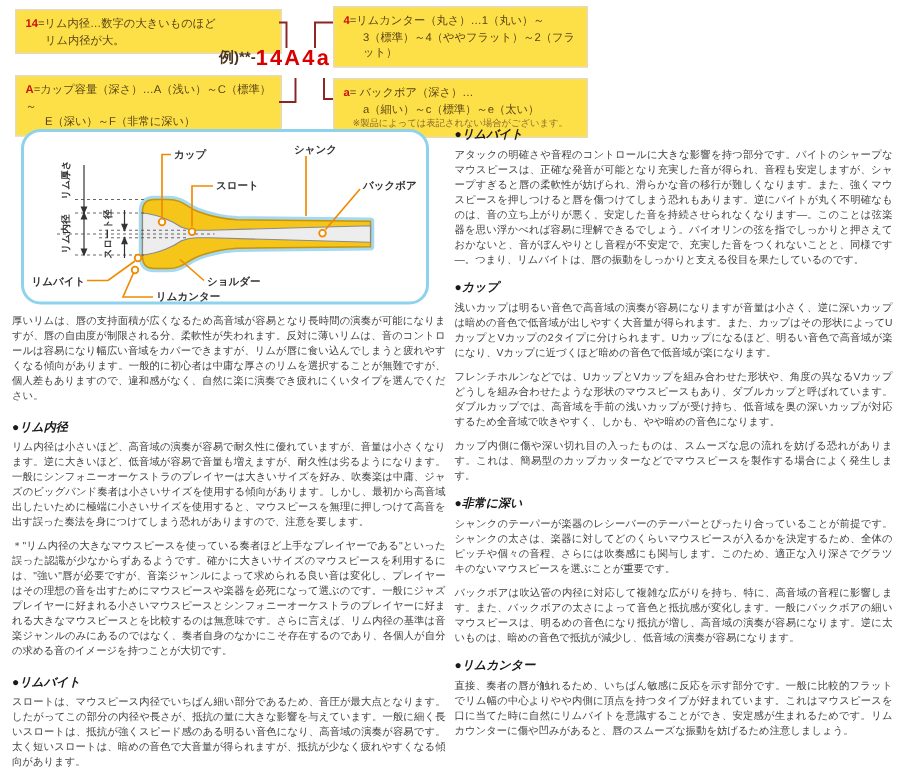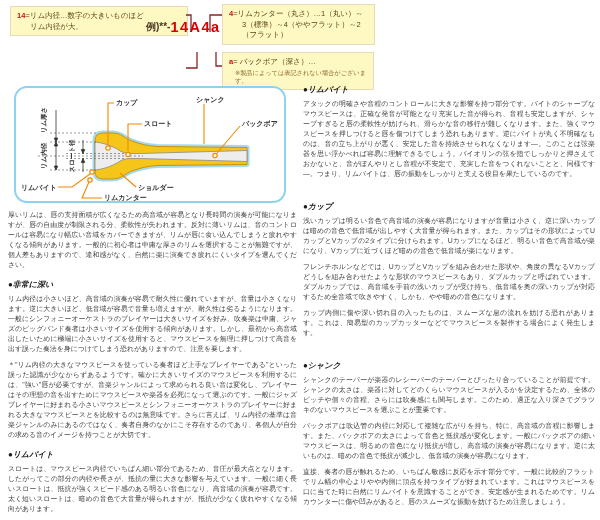--- a/index.html
+++ b/index.html
@@ -1,62 +1,67 @@
 <!DOCTYPE html>
 <html><head>
 <meta charset="utf-8">
 <style>
   html,body{margin:0;padding:0;background:#fff;}
   .page{position:relative;width:600px;height:520px;background:#fff;overflow:hidden;
         font-family:"Liberation Sans","DejaVu Sans",sans-serif;color:#3a3a3a;}
   
-  .legend-box{position:absolute;background:#fef9c3;border:1px solid #e6dab8;
+  .legend-box{position:absolute;background:#fde047;border:1px solid #e6dab8;
               padding:4px 6px 3px 6px;font-size:7.5px;line-height:1.4;color:#5a4316;box-sizing:border-box;}
   .legend-box .key{color:#cc1111;font-weight:bold;}
   .legend-box .l2{padding-left:13px;}
   .legend-box .note{font-size:6.2px;color:#8a6a30;padding-left:6px;margin-top:1px;}
   #box-rim-id{left:10px;top:6px;width:178px;}
   #box-cup{left:10px;top:50px;width:178px;}
-  #box-contour{left:222px;top:4px;width:153px;}
-  #box-backbore{left:222px;top:52px;width:152px;}
-  .example{position:absolute;left:146px;top:18px;white-space:nowrap;}
+  #box-contour{left:222px;top:4px;width:170px;}
+  #box-backbore{left:222px;top:52px;width:170px;}
+  .example{position:absolute;left:146px;top:30px;white-space:nowrap;}
   .example .prefix{font-size:10px;font-weight:bold;color:#4a3520;vertical-align:2px;}
   .example .code{font-size:14.5px;font-weight:bold;color:#d80000;letter-spacing:1.5px;}
   .bracket-svg{position:absolute;left:0;top:0;pointer-events:none;}
   
   .col{position:absolute;top:84px;}
   .col-left{left:8px;width:289px;}
   .col-right{left:303px;width:292px;}
   .sec-head{font-size:8px;font-weight:bold;color:#1a1a1a;margin:9px 0 4px 0;font-style:italic;}
-  .col-right .sec-head{margin-top:22px;}
+  .col-right .sec-head{margin-top:7px;}
   .sec-head:first-child{margin-top:0;}
   .para{font-size:6.9px;line-height:1.45;text-align:justify;margin:0 0 6px 0;color:#3f3f3f;}
   
   .diagram{display:block;margin:2px 0 4px 0;}
   .dg-label{font-size:7px;font-weight:bold;fill:#333;}
   .dg-dim{font-size:6.5px;font-weight:bold;fill:#333;}
 </style>
 </head>
 <body>
 
 <div class="page">
 
   <div class="legend-box" id="box-rim-id">
     <span class="key">14</span><span>=リム内径…数字の大きいものほど</span>
     <div class="l2">リム内径が大。</div>
   </div>
 
+  <div class="legend-box" id="box-cup">
+    <span class="key">A</span><span>=カップ容量（深さ）…A（浅い）～C（標準）～</span>
+    <div class="l2">E（深い）～F（非常に深い）</div>
+  </div>
 
   <div class="legend-box" id="box-contour">
     <span class="key">4</span><span>=リムカンター（丸さ）…1（丸い）～</span>
     <div class="l2">3（標準）～4（ややフラット）～2（フラット）</div>
   </div>
 
   <div class="legend-box" id="box-backbore">
     <span class="key">a</span><span>= バックボア（深さ）…</span>
+    <div class="l2">a（細い）～c（標準）～e（太い）</div>
     <div class="note">※製品によっては表記されない場合がございます。</div>
   </div>
 
   <div class="example">
     <span class="prefix">例)**-</span><span class="code">14A4a</span>
   </div>
 
   <svg class="bracket-svg" width="600" height="88">
     <g fill="none" stroke="#8b2424" stroke-width="1.3">
       <path d="M186,15 H191 V32"></path>
@@ -125,40 +130,41 @@
       <text class="dg-label" x="136" y="40">スロート</text>
       <text class="dg-label" x="188" y="16">シャンク</text>
       <text class="dg-label" x="234" y="40">バックボア</text>
       <text class="dg-label" x="13" y="104">リムバイト</text>
       <text class="dg-label" x="130" y="104">ショルダー</text>
       <text class="dg-label" x="96" y="114">リムカンター</text>
     </svg>
 
     <p class="para">厚いリムは、唇の支持面積が広くなるため高音域が容易となり長時間の演奏が可能になりますが、唇の自由度が制限される分、柔軟性が失われます。反対に薄いリムは、音のコントロールは容易になり幅広い音域をカバーできますが、リムが唇に食い込んでしまうと疲れやすくなる傾向があります。一般的に初心者は中庸な厚さのリムを選択することが無難ですが、個人差もありますので、違和感がなく、自然に楽に演奏でき疲れにくいタイプを選んでください。</p>
 
-    <div class="sec-head">●非常に深い</div>
+    <div class="sec-head">●リム内径</div>
     <p class="para">リム内径は小さいほど、高音域の演奏が容易で耐久性に優れていますが、音量は小さくなります。逆に大きいほど、低音域が容易で音量も増えますが、耐久性は劣るようになります。一般にシンフォニーオーケストラのプレイヤーは大きいサイズを好み、吹奏楽は中庸、ジャズのビッグバンド奏者は小さいサイズを使用する傾向があります。しかし、最初から高音域出したいために極端に小さいサイズを使用すると、マウスピースを無理に押しつけて高音を出す誤った奏法を身につけてしまう恐れがありますので、注意を要します。</p>
     <p class="para">＊"リム内径の大きなマウスピースを使っている奏者ほど上手なプレイヤーである"といった誤った認識が少なからずあるようです。確かに大きいサイズのマウスピースを利用するには、"強い"唇が必要ですが、音楽ジャンルによって求められる良い音は変化し、プレイヤーはその理想の音を出すためにマウスピースや楽器を必死になって選ぶのです。一般にジャズプレイヤーに好まれる小さいマウスピースとシンフォニーオーケストラのプレイヤーに好まれる大きなマウスピースとを比較するのは無意味です。さらに言えば、リム内径の基準は音楽ジャンルのみにあるのではなく、奏者自身のなかにこそ存在するのであり、各個人が自分の求める音のイメージを持つことが大切です。</p>
 
     <div class="sec-head">●リムバイト</div>
     <p class="para">スロートは、マウスピース内径でいちばん細い部分であるため、音圧が最大点となります。したがってこの部分の内径や長さが、抵抗の量に大きな影響を与えています。一般に細く長いスロートは、抵抗が強くスピード感のある明るい音色になり、高音域の演奏が容易です。太く短いスロートは、暗めの音色で大音量が得られますが、抵抗が少なく疲れやすくなる傾向があります。</p>
 
   </div>
 
   <div class="col col-right">
     <div class="sec-head">●リムバイト</div>
     <p class="para">アタックの明確さや音程のコントロールに大きな影響を持つ部分です。バイトのシャープなマウスピースは、正確な発音が可能となり充実した音が得られ、音程も安定しますが、シャープすぎると唇の柔軟性が妨げられ、滑らかな音の移行が難しくなります。また、強くマウスピースを押しつけると唇を傷つけてしまう恐れもあります。逆にバイトが丸く不明確なものは、音の立ち上がりが悪く、安定した音を持続させられなくなります―。このことは弦楽器を思い浮かべれば容易に理解できるでしょう。バイオリンの弦を指でしっかりと押さえておかないと、音がぼんやりとし音程が不安定で、充実した音をつくれないことと、同様です―。つまり、リムバイトは、唇の振動をしっかりと支える役目を果たしているのです。</p>
 
     <div class="sec-head">●カップ</div>
     <p class="para">浅いカップは明るい音色で高音域の演奏が容易になりますが音量は小さく、逆に深いカップは暗めの音色で低音域が出しやすく大音量が得られます。また、カップはその形状によってUカップとVカップの2タイプに分けられます。Uカップになるほど、明るい音色で高音域が楽になり、Vカップに近づくほど暗めの音色で低音域が楽になります。</p>
     <p class="para">フレンチホルンなどでは、UカップとVカップを組み合わせた形状や、角度の異なるVカップどうしを組み合わせたような形状のマウスピースもあり、ダブルカップと呼ばれています。ダブルカップでは、高音域を手前の浅いカップが受け持ち、低音域を奥の深いカップが対応するため全音域で吹きやすく、しかも、やや暗めの音色になります。</p>
     <p class="para">カップ内側に傷や深い切れ目の入ったものは、スムーズな息の流れを妨げる恐れがあります。これは、簡易型のカップカッターなどでマウスピースを製作する場合によく発生します。</p>
 
-    <div class="sec-head">●シャンク</div>
+    <div class="sec-head">●非常に深い</div>
     <p class="para">シャンクのテーパーが楽器のレシーバーのテーパーとぴったり合っていることが前提です。シャンクの太さは、楽器に対してどのくらいマウスピースが入るかを決定するため、全体のピッチや個々の音程、さらには吹奏感にも関与します。このため、適正な入り深さでグラツキのないマウスピースを選ぶことが重要です。</p>
 
     <p class="para">バックボアは吹込管の内径に対応して複雑な広がりを持ち、特に、高音域の音程に影響します。また、バックボアの太さによって音色と抵抗感が変化します。一般にバックボアの細いマウスピースは、明るめの音色になり抵抗が増し、高音域の演奏が容易になります。逆に太いものは、暗めの音色で抵抗が減少し、低音域の演奏が容易になります。</p>
 
+    <div class="sec-head">●リムカンター</div>
     <p class="para">直接、奏者の唇が触れるため、いちばん敏感に反応を示す部分です。一般に比較的フラットでリム幅の中心よりやや内側に頂点を持つタイプが好まれています。これはマウスピースを口に当てた時に自然にリムバイトを意識することができ、安定感が生まれるためです。リムカウンターに傷や凹みがあると、唇のスムーズな振動を妨げるため注意しましょう。</p>
 
   </div>
 
 </div>
 
 </body></html>

